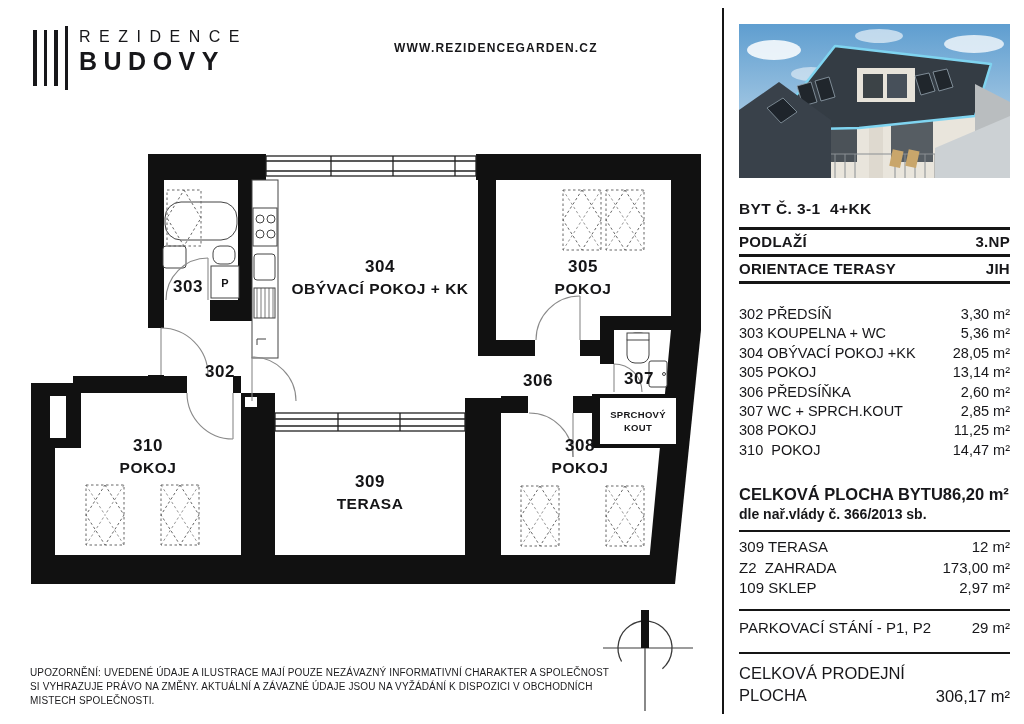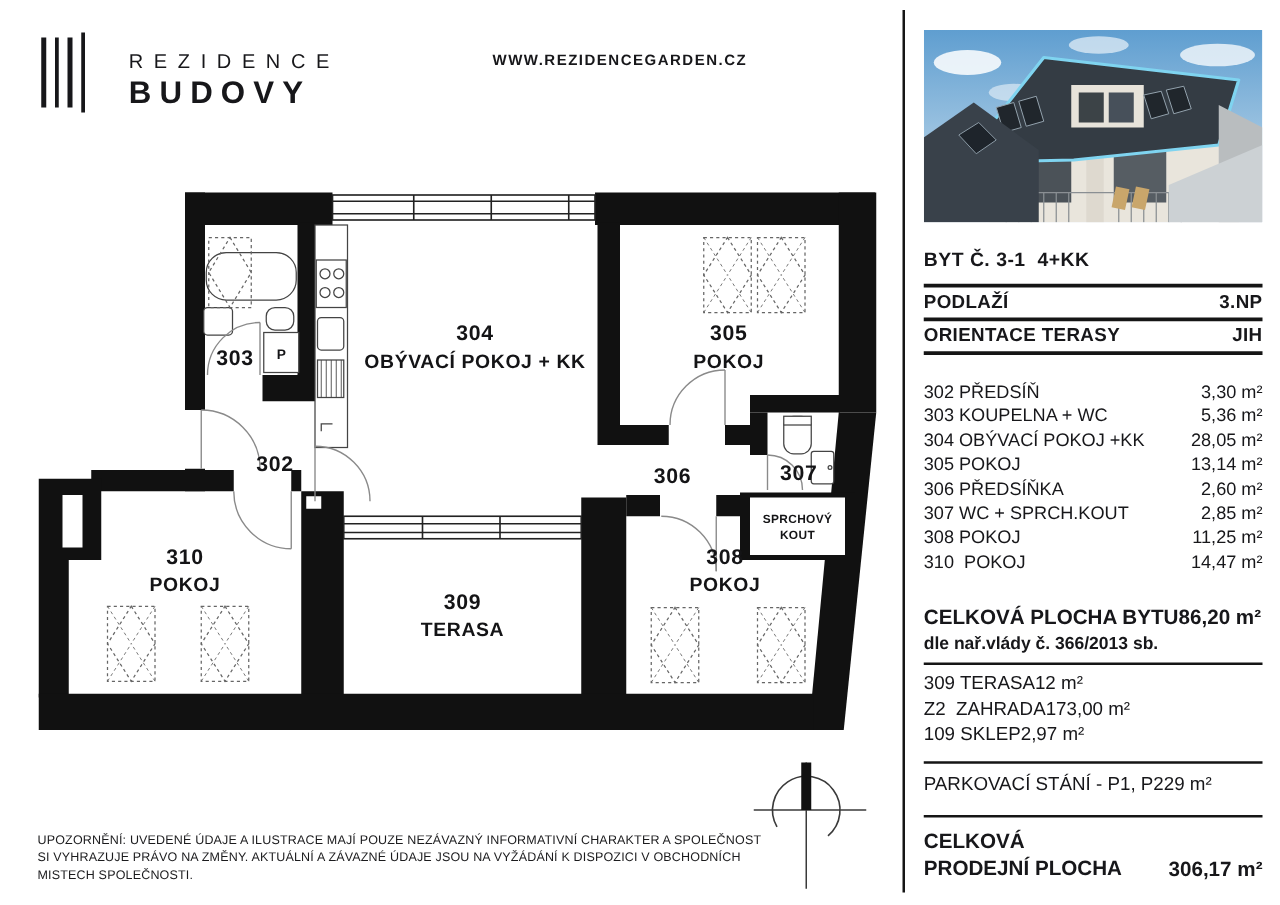--- a/index.html
+++ b/index.html
@@ -4,21 +4,21 @@
 <style>
   html,body{margin:0;padding:0;background:#fff;}
   #app{position:relative;width:1024px;height:724px;background:#fff;overflow:hidden;
        font-family:"Liberation Sans",sans-serif;color:#17171a;}
 
   
   .logo{position:absolute;left:33px;top:27px;display:flex;gap:11px;}
   .logo-bars{display:flex;gap:7px;align-items:center;height:62px;}
   .logo-bars i{display:block;width:3.5px;height:56px;background:#17171a;}
   .logo-bars i:nth-child(4){height:64px;}
-  .logo-text{display:flex;flex-direction:column;justify-content:flex-end;margin-left:24px;}
+  .logo-text{display:flex;flex-direction:column;justify-content:flex-start;}
   .lt1{font-size:16px;font-weight:500;letter-spacing:8.5px;line-height:1.25;}
   .lt2{font-size:25px;font-weight:800;letter-spacing:6.5px;line-height:1.15;}
   .website{position:absolute;left:394px;top:41px;font-size:12px;font-weight:800;letter-spacing:1.2px;}
 
   .vdivider{position:absolute;left:722px;top:8px;width:2px;height:706px;background:#151515;}
 
   
   svg.plan{position:absolute;left:28px;top:146px;width:692px;height:574px;}
   svg.plan text{font-family:"Liberation Sans",sans-serif;font-weight:700;fill:#141416;}
   .rn{font-size:17px;letter-spacing:.5px;}
@@ -36,24 +36,24 @@
   .info-table{margin-top:9px;border-top:3px solid #151515;}
   .info-row{display:flex;justify-content:space-between;align-items:center;padding:3px 0 4px;
             border-bottom:3px solid #151515;font-weight:800;font-size:15px;letter-spacing:.3px;}
   .rooms{margin-top:21px;}
   .room-row{display:flex;justify-content:space-between;font-size:14.5px;line-height:19.4px;white-space:pre;}
   .total-block{margin-top:25px;}
   .total-row{display:flex;justify-content:flex-start;font-weight:800;font-size:16.5px;}
   .note{font-size:14px;margin-top:2px;font-weight:bold;}
   .sep{border-top:2.5px solid #151515;margin-top:8px;}
   .extras{padding:5px 0 2px;}
-  .x-row{display:flex;justify-content:flex-start;font-size:15px;line-height:20.5px;white-space:pre;}
+  .x-row{display:flex;justify-content:space-between;font-size:15px;line-height:20.5px;white-space:pre;}
   .parking{padding:7px 0 6px;}
   .sale-row{display:flex;justify-content:space-between;align-items:flex-end;padding-top:9px;
-            font-weight:700;font-size:16.5px;}
+            font-weight:400;font-size:16.5px;}
   .sale-label{width:168px;line-height:1.3;}
   .energy{margin-top:27px;font-size:12.5px;letter-spacing:.2px;}
 </style>
 </head>
 <body>
 
 <div id="app">
 
   <div class="logo">
     <div class="logo-bars">

